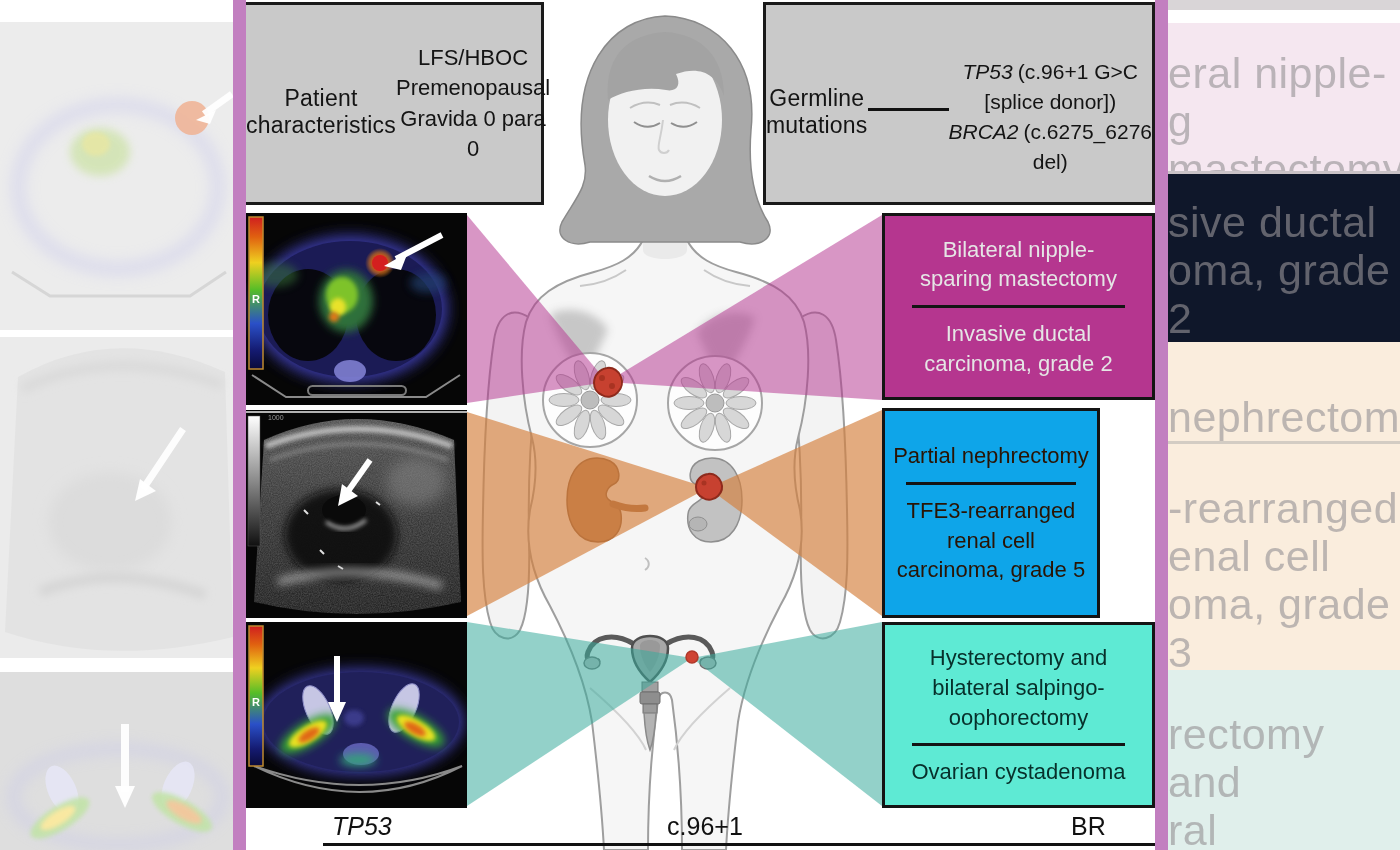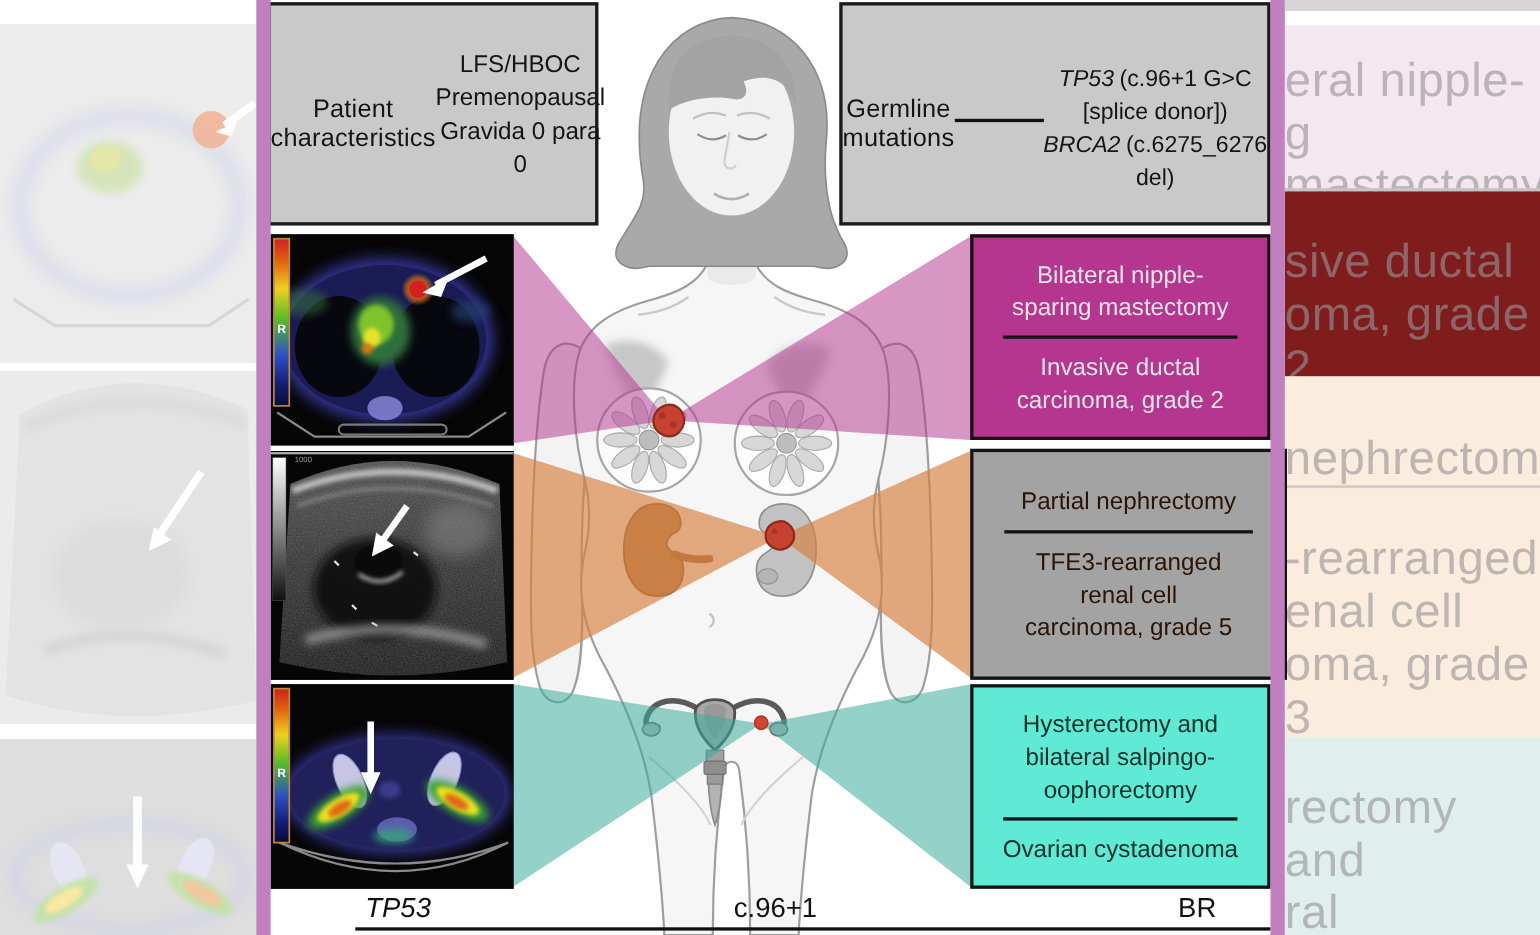--- a/index.html
+++ b/index.html
@@ -26,21 +26,21 @@
   .mutline{font-size:21px;line-height:1.42;}
   .gene{font-style:italic;}
   .mutline .detail{margin-left:5px;}
   .box-germline .body{margin-top:27px;}
 
   
   .finding{border:3px solid #141414;box-sizing:border-box;z-index:4;display:flex;flex-direction:column;
     align-items:center;justify-content:center;text-align:center;font-size:22px;line-height:1.35;}
   .finding .divider{height:3px;background:#141414;width:80%;margin:11px 0;}
   .f-breast{left:882px;top:213px;width:273px;height:187px;background:#b5368f;color:#e5e5e5;}
-  .f-kidney{left:882px;top:408px;width:288px;height:210px;background:#a3a3a3;color:#2a1404;}
+  .f-kidney{left:882px;top:408px;width:218px;height:210px;background:#0ea5e9;color:#2a1404;}
   .f-pelvis{left:882px;top:622px;width:273px;height:186px;background:#5eead4;color:#07302b;}
 
   
   .scan{left:246px;width:221px;z-index:2;background:#060606;}
   .scan svg{display:block;}
   .sc-chest{top:213px;height:192px;}
   .sc-us{top:410px;height:208px;}
   .sc-pelvis{top:622px;height:186px;}
 
   
@@ -59,21 +59,21 @@
   .gL1{top:22px;height:308px;background:#ececec;}
   .gL2{top:337px;height:321px;background:#ebebeb;}
   .gL3{top:672px;height:178px;background:#dedede;}
 
   
   .ghostR{left:1168px;width:232px;z-index:0;overflow:hidden;color:rgba(150,147,150,.62);
     font-size:43px;line-height:48px;letter-spacing:.5px;}
   .gR-top{top:0;height:10px;background:#d9d5d7;}
   .gR1{top:23px;height:148px;background:#f5e7f0;padding-top:26px;}
   .gR-div1{top:171px;height:3px;background:#c9c2c6;}
-  .gR2{top:174px;height:148px;background:#7f1d1d;padding-top:40px;}
+  .gR2{top:174px;height:148px;background:#0f172a;padding-top:24px;}
   .gR3{top:342px;height:99px;background:#faeddd;display:flex;align-items:flex-end;}
   .gR-div2{top:441px;height:3px;background:#d3ccc3;}
   .gR4{top:444px;height:205px;background:#faeddd;padding-top:40px;}
   .gR5{top:670px;height:180px;background:#e0efeb;padding-top:40px;}
 </style>
 </head>
 <body>
 
 <svg width="0" height="0" style="position:absolute" aria-hidden="true">
   <defs>

